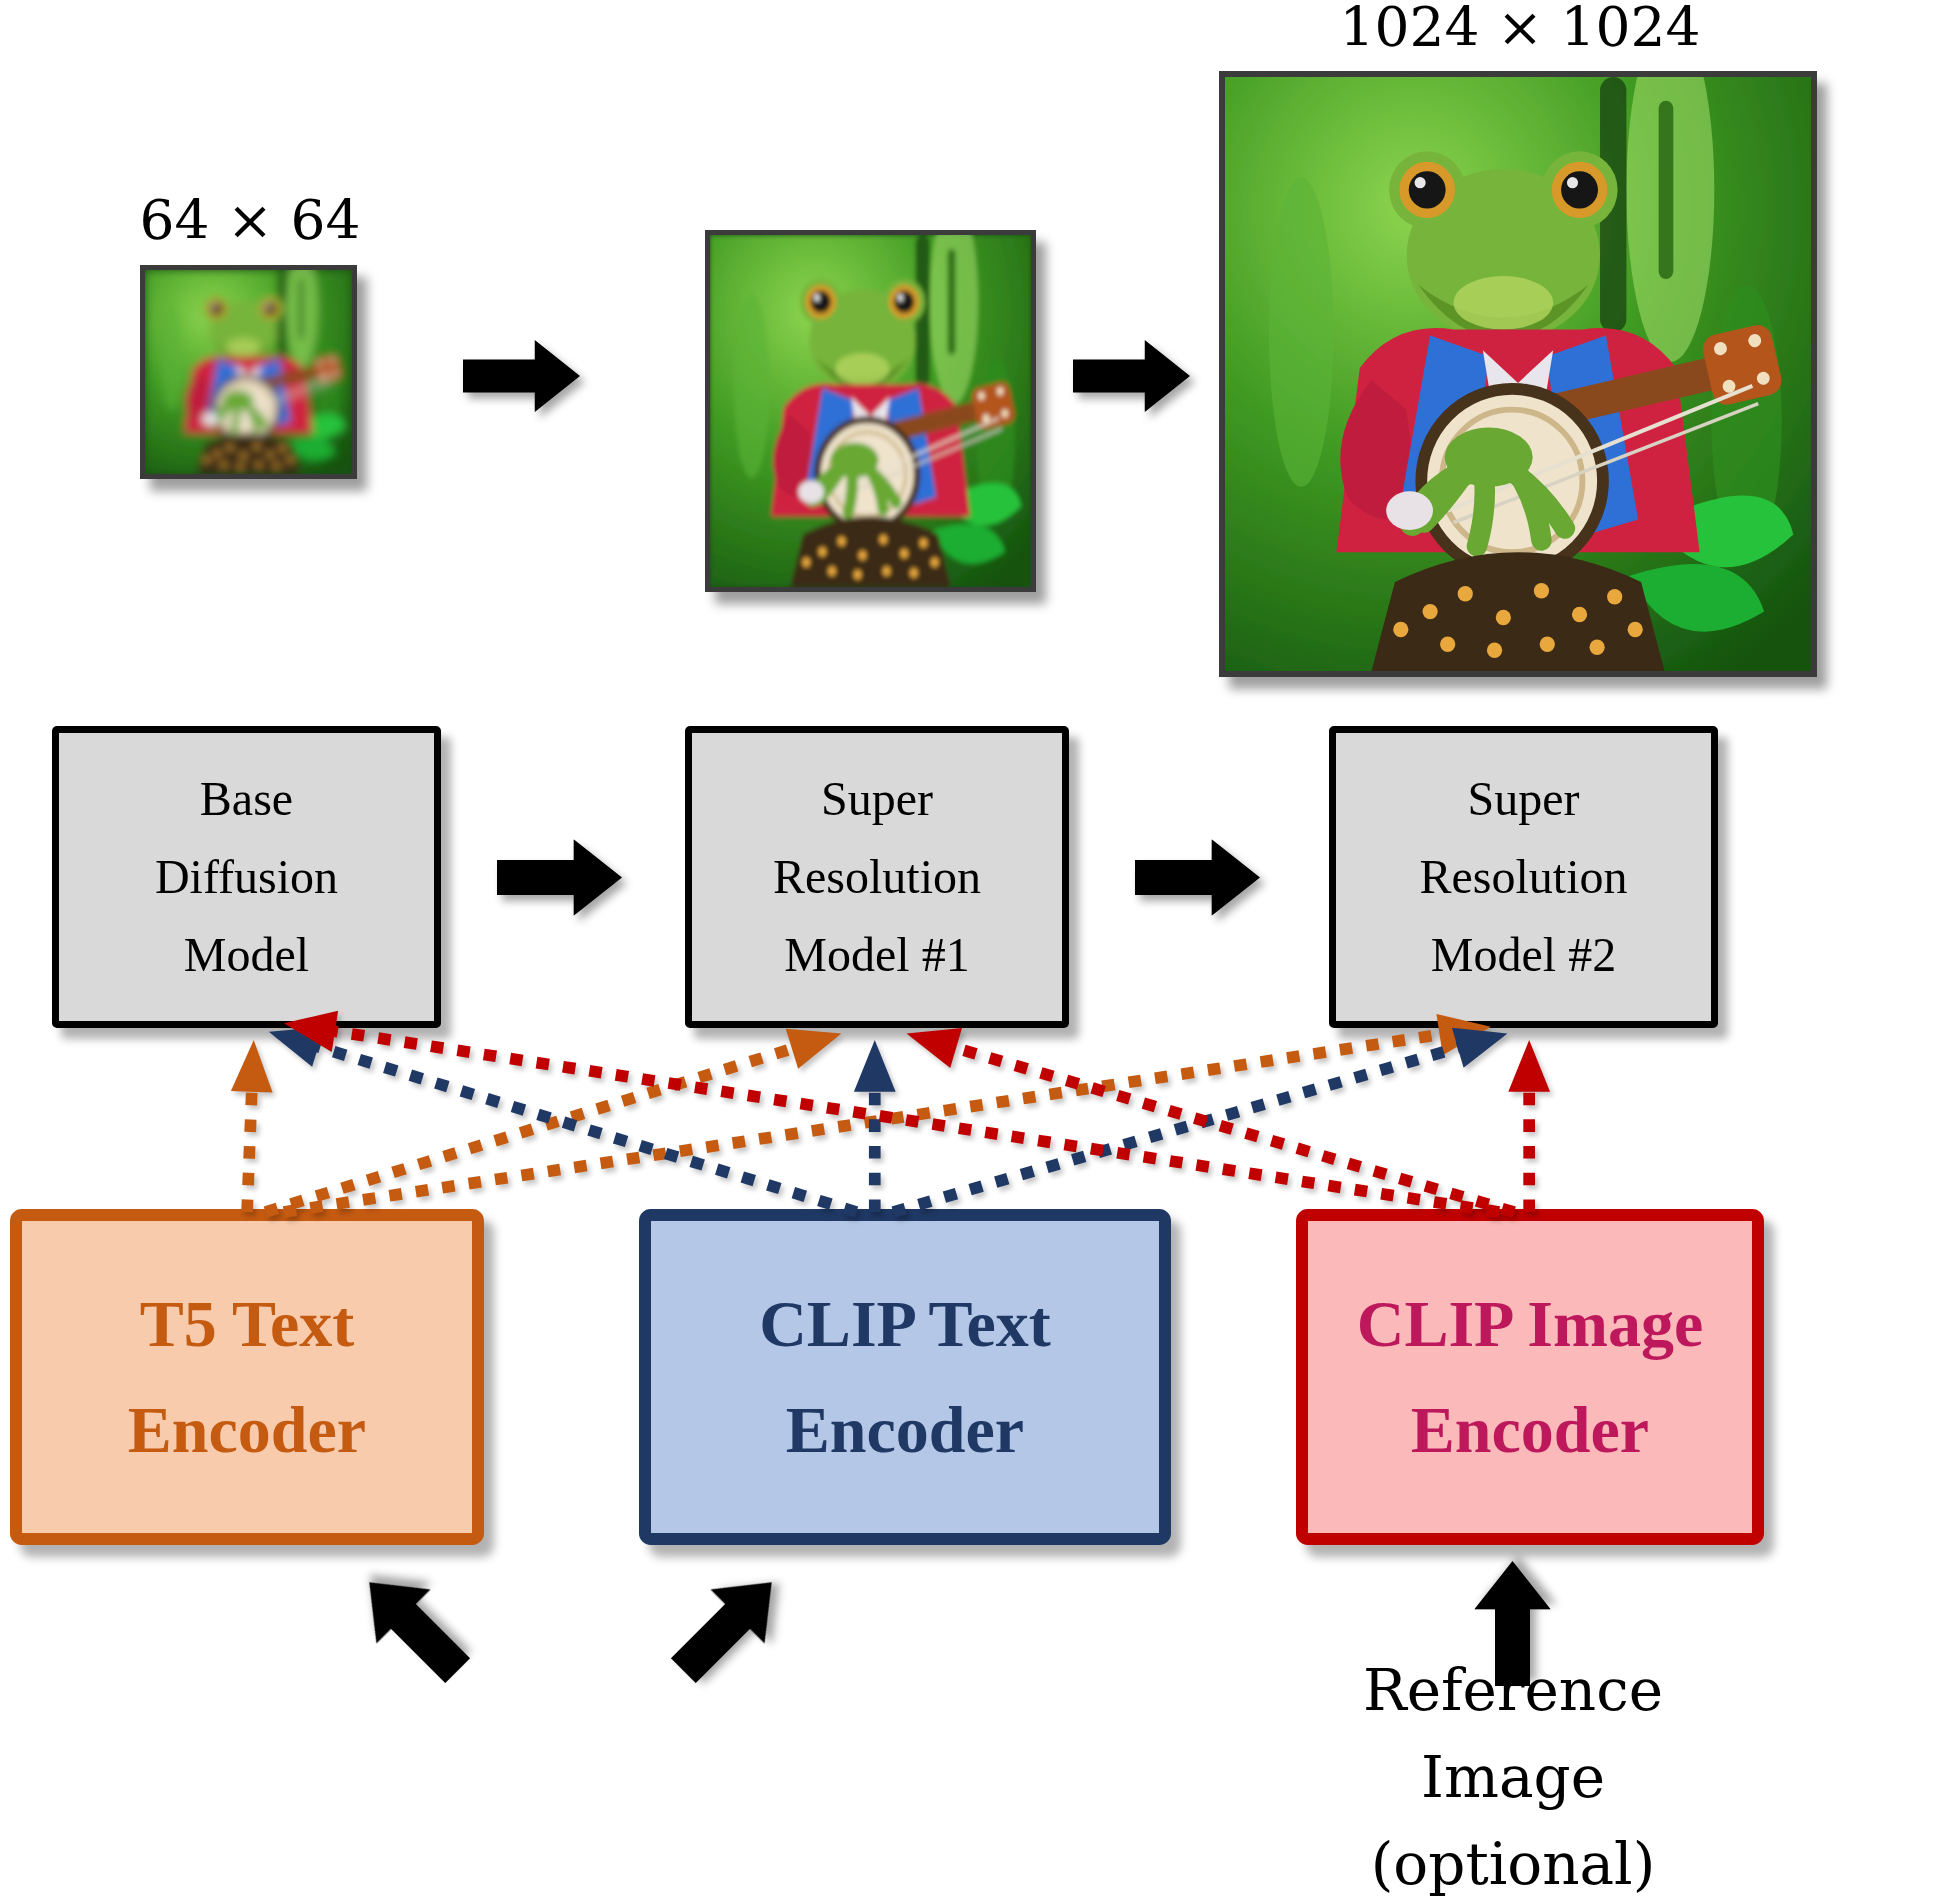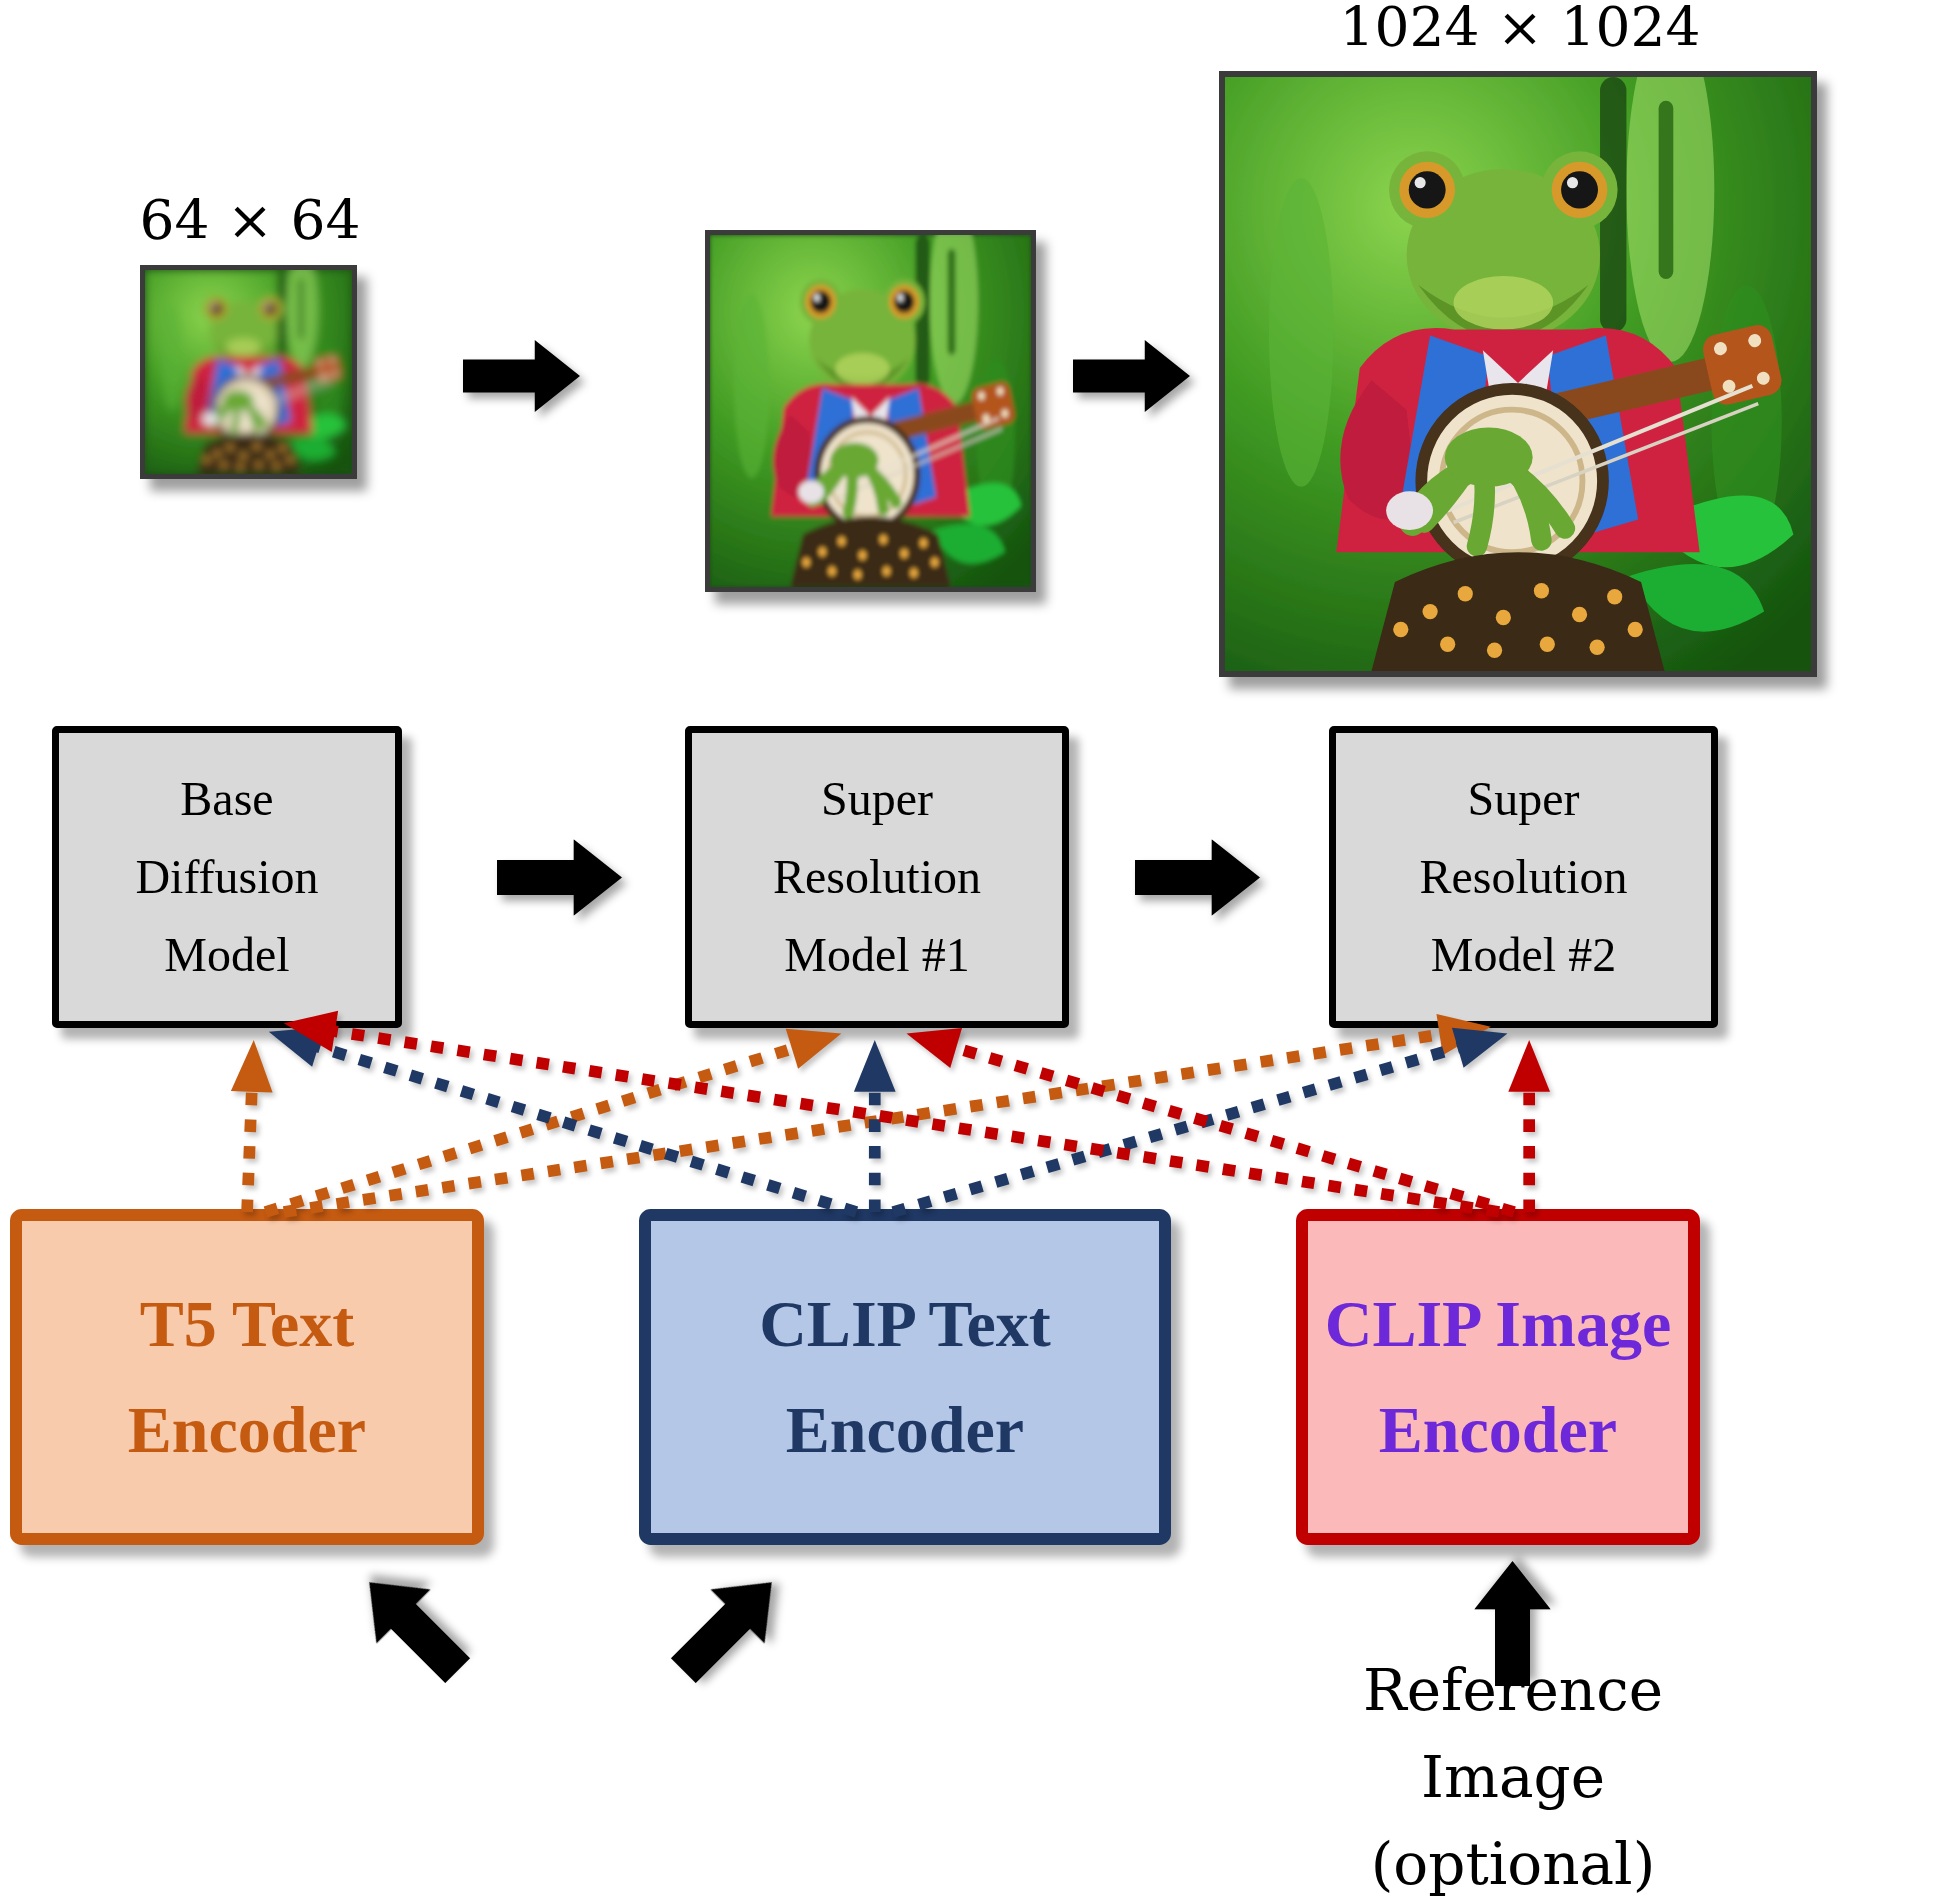--- a/index.html
+++ b/index.html
@@ -215,21 +215,21 @@
     </svg>
   </div>
 
   <svg class="block-arrow" style="left:463px;top:340px;width:117px;height:72px;" viewBox="0 0 140 86" width="117" height="72">
       <use href="#block-arrow"></use>
     </svg>
   <svg class="block-arrow" style="left:1073px;top:340px;width:117px;height:72px;" viewBox="0 0 140 86" width="117" height="72">
       <use href="#block-arrow"></use>
     </svg>
 
-  <div class="model" style="left:52px;width:350px;">
+  <div class="model" style="left:52px;width:389px;">
     <div class="txt">Base
 Diffusion
 Model</div>
   </div>
   <div class="model" style="left:685px;width:384px;">
     <div class="txt">Super
 Resolution
 Model #1</div>
   </div>
   <div class="model" style="left:1329px;width:389px;">
@@ -246,21 +246,21 @@
     </svg>
 
   <div class="encoder" style="left: 10px; width: 474px; border-color: rgb(197, 90, 17); background: rgb(248, 203, 173); color: rgb(197, 90, 17);">
     <div class="txt">T5 Text
 Encoder</div>
   </div>
   <div class="encoder" style="left: 639px; width: 532px; border-color: rgb(31, 56, 100); background: rgb(180, 199, 231); color: rgb(31, 56, 100);">
     <div class="txt">CLIP Text
 Encoder</div>
   </div>
-  <div class="encoder" style="left: 1296px; width: 404px; border-color: rgb(192, 0, 0); background: rgb(251, 185, 185); color: #6d28d9;">
+  <div class="encoder" style="left: 1296px; width: 468px; border-color: rgb(192, 0, 0); background: rgb(251, 185, 185); color: #be185d;">
     <div class="txt">CLIP Image
 Encoder</div>
   </div>
 
   <svg id="conn-svg" viewBox="0 0 2317 2275" width="1934" height="1899">
       <line x1="296" y1="1452" x2="302.05971499970934" y2="1295.9623387574848" stroke="#C55A11" stroke-width="14" stroke-dasharray="15 17"></line>
       <polygon points="304,1246 326.5752159783819,1308.9234425594263 276.61287722089725,1306.9831575591356" fill="#C55A11"></polygon>
       <line x1="318" y1="1452" x2="960.2440915535609" y2="1252.8112527645478" stroke="#C55A11" stroke-width="14" stroke-dasharray="15 17"></line>
       <polygon points="1008,1238 956.1882999086894,1280.243907651259 941.3770471441416,1232.4879992048197" fill="#C55A11"></polygon>
       <line x1="340" y1="1452" x2="1736.5790468124976" y2="1237.5874492445544" stroke="#C55A11" stroke-width="14" stroke-dasharray="15 17"></line>

